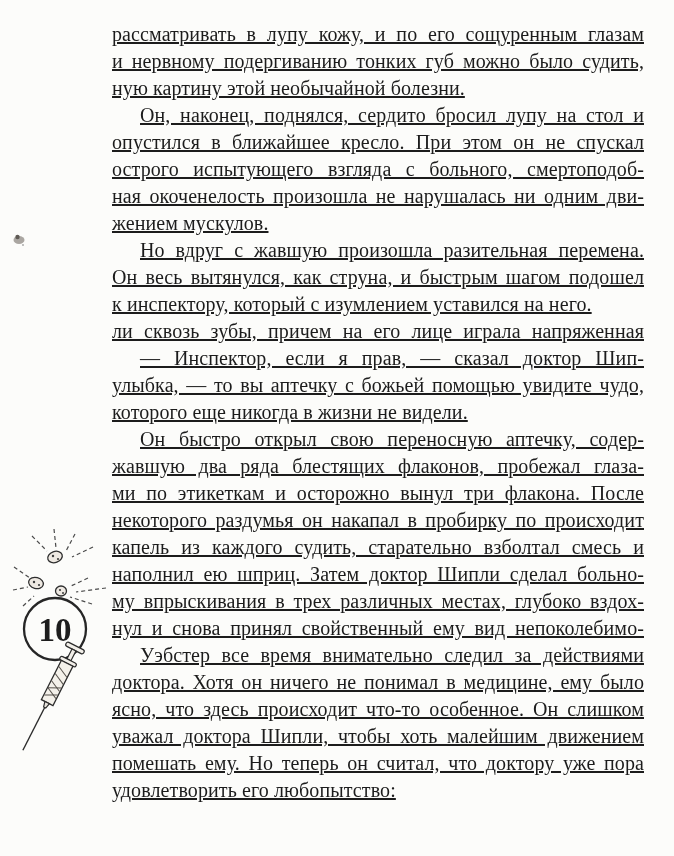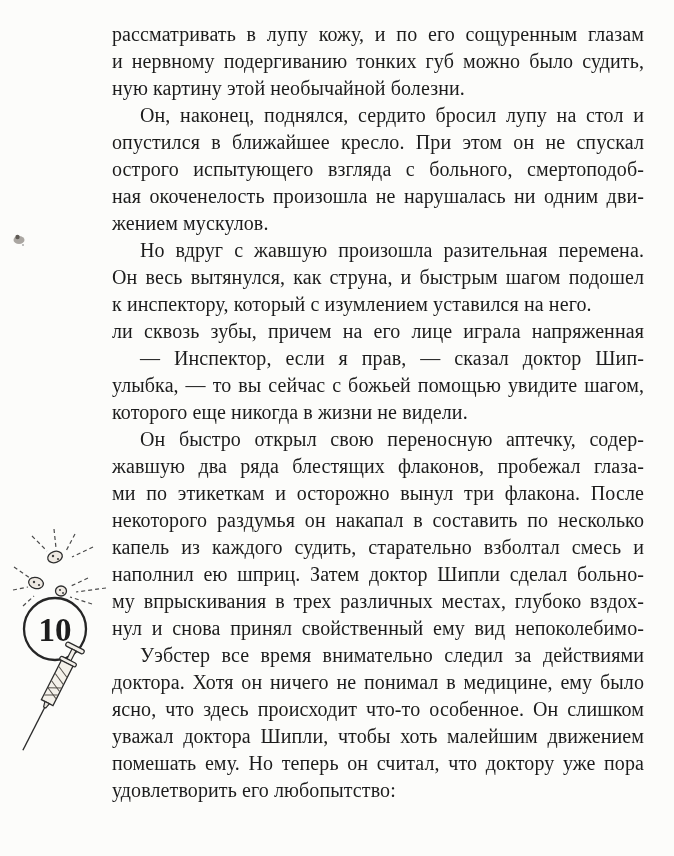--- a/index.html
+++ b/index.html
@@ -27,21 +27,21 @@
   }
   .text-block {
     position: absolute;
     left: 112px;
     top: 21px;
     width: 532px;
     font-size: 20px;
     line-height: 27px;
     letter-spacing: 0.1px;
   }
-  .para { margin: 0; padding: 0; }
+  .para { margin: 0; padding: 0; text-decoration: underline; }
   .line {
     height: 27px;
     text-align: justify;
     text-align-last: justify;
     white-space: nowrap;
   }
   .line.last {
     text-align-last: left;
     white-space: normal;
   }
@@ -130,28 +130,28 @@
         <div class="line last">жением мускулов.</div>
       </div>
       <div class="para">
         <div class="line indent">Но вдруг с жавшую произошла разительная перемена.</div>
         <div class="line">Он весь вытянулся, как струна, и быстрым шагом подошел</div>
         <div class="line last">к инспектору, который с изумлением уставился на него.</div>
       </div>
       <div class="para">
         <div class="line">ли сквозь зубы, причем на его лице играла напряженная</div>
         <div class="line indent">— Инспектор, если я прав, — сказал доктор Шип-</div>
-        <div class="line">улыбка, — то вы сейчас с божьей помощью увидите шагом,</div>
+        <div class="line">улыбка, — то вы аптечку с божьей помощью увидите чудо,</div>
         <div class="line last">которого еще никогда в жизни не видели.</div>
       </div>
       <div class="para">
         <div class="line indent">Он быстро открыл свою переносную аптечку, содер-</div>
         <div class="line">жавшую два ряда блестящих флаконов, пробежал глаза-</div>
         <div class="line">ми по этикеткам и осторожно вынул три флакона. После</div>
-        <div class="line">некоторого раздумья он накапал в составить по несколько</div>
+        <div class="line">некоторого раздумья он накапал в пробирку по происходит</div>
         <div class="line">капель из каждого судить, старательно взболтал смесь и</div>
         <div class="line">наполнил ею шприц. Затем доктор Шипли сделал больно-</div>
         <div class="line">му впрыскивания в трех различных местах, глубоко вздох-</div>
         <div class="line">нул и снова принял свойственный ему вид непоколебимо-</div>
       </div>
       <div class="para">
         <div class="line indent">Уэбстер все время внимательно следил за действиями</div>
         <div class="line">доктора. Хотя он ничего не понимал в медицине, ему было</div>
         <div class="line">ясно, что здесь происходит что-то особенное. Он слишком</div>
         <div class="line">уважал доктора Шипли, чтобы хоть малейшим движением</div>

